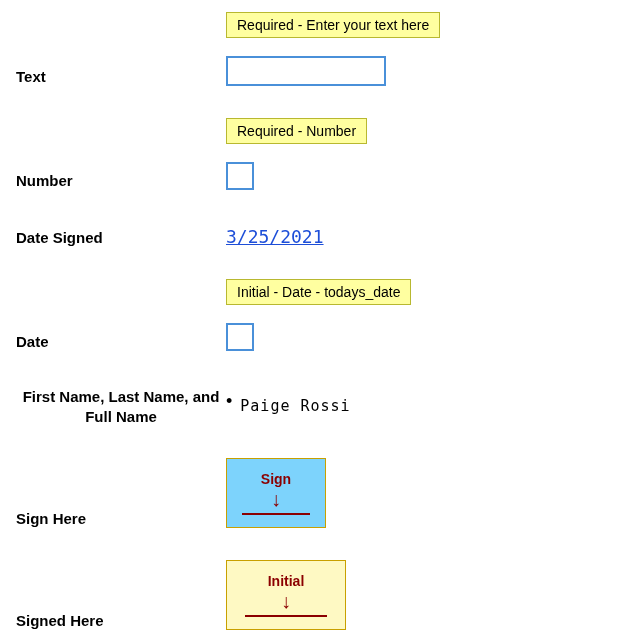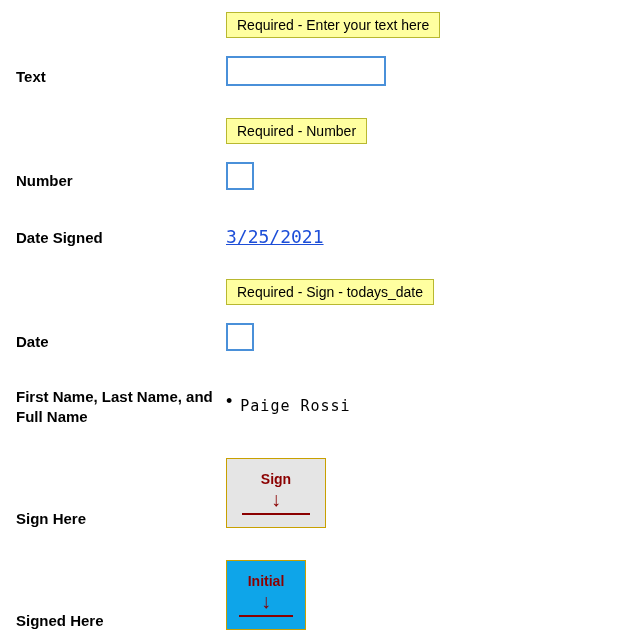--- a/index.html
+++ b/index.html
@@ -73,20 +73,21 @@
       color: #1d4ed8;
       padding-top: 4px;
       font-family: monospace;
       text-decoration: underline;
     }
 
     .legal-name-row {
       display: flex;
       align-items: flex-start;
       padding: 12px 16px;
+      text-align: center;
     }
 
     .legal-name-content {
       display: flex;
       align-items: center;
       gap: 8px;
       padding-top: 4px;
     }
 
     .bullet {
@@ -102,21 +103,21 @@
 
     .legal-name-value {
       font-size: 15px;
       color: #000;
       font-family: monospace;
       letter-spacing: 1px;
       margin-top: 10px;
     }
 
     .sign-button {
-      background-color: #e5e5e5;
+      background-color: #7dd3fc;
       border: 1.5px solid #c8a000;
       width: 100px;
       height: 70px;
       display: flex;
       flex-direction: column;
       align-items: center;
       justify-content: center;
       cursor: pointer;
       gap: 2px;
     }
@@ -134,23 +135,23 @@
     }
 
     .sign-underline {
       width: 70%;
       height: 2px;
       background: #8b0000;
       margin-top: 2px;
     }
 
     .initial-button {
-      background-color: #0ea5e9;
+      background-color: #fef9c3;
       border: 1.5px solid #c8a000;
-      width: 80px;
+      width: 120px;
       height: 70px;
       display: flex;
       flex-direction: column;
       align-items: center;
       justify-content: center;
       cursor: pointer;
       gap: 2px;
     }
 
     .initial-button-label {
@@ -206,21 +207,21 @@
     <div class="form-field">
       <div class="date-signed-value">3/25/2021</div>
     </div>
   </div>
 
   <div class="row-spacer"></div>
 
   <div class="form-row">
     <div class="form-label">Date</div>
     <div class="form-field">
-      <div class="required-badge">Required - Sign - todays_date</div>
+      <div class="required-badge">Initial - Date - todays_date</div>
       <div class="checkbox-box"></div>
     </div>
   </div>
 
   <div class="row-spacer"></div>
 
   <div class="legal-name-row">
     <div class="form-label">First Name, Last Name, and Full Name</div>
     <div class="form-field">
       <div class="legal-name-content">

